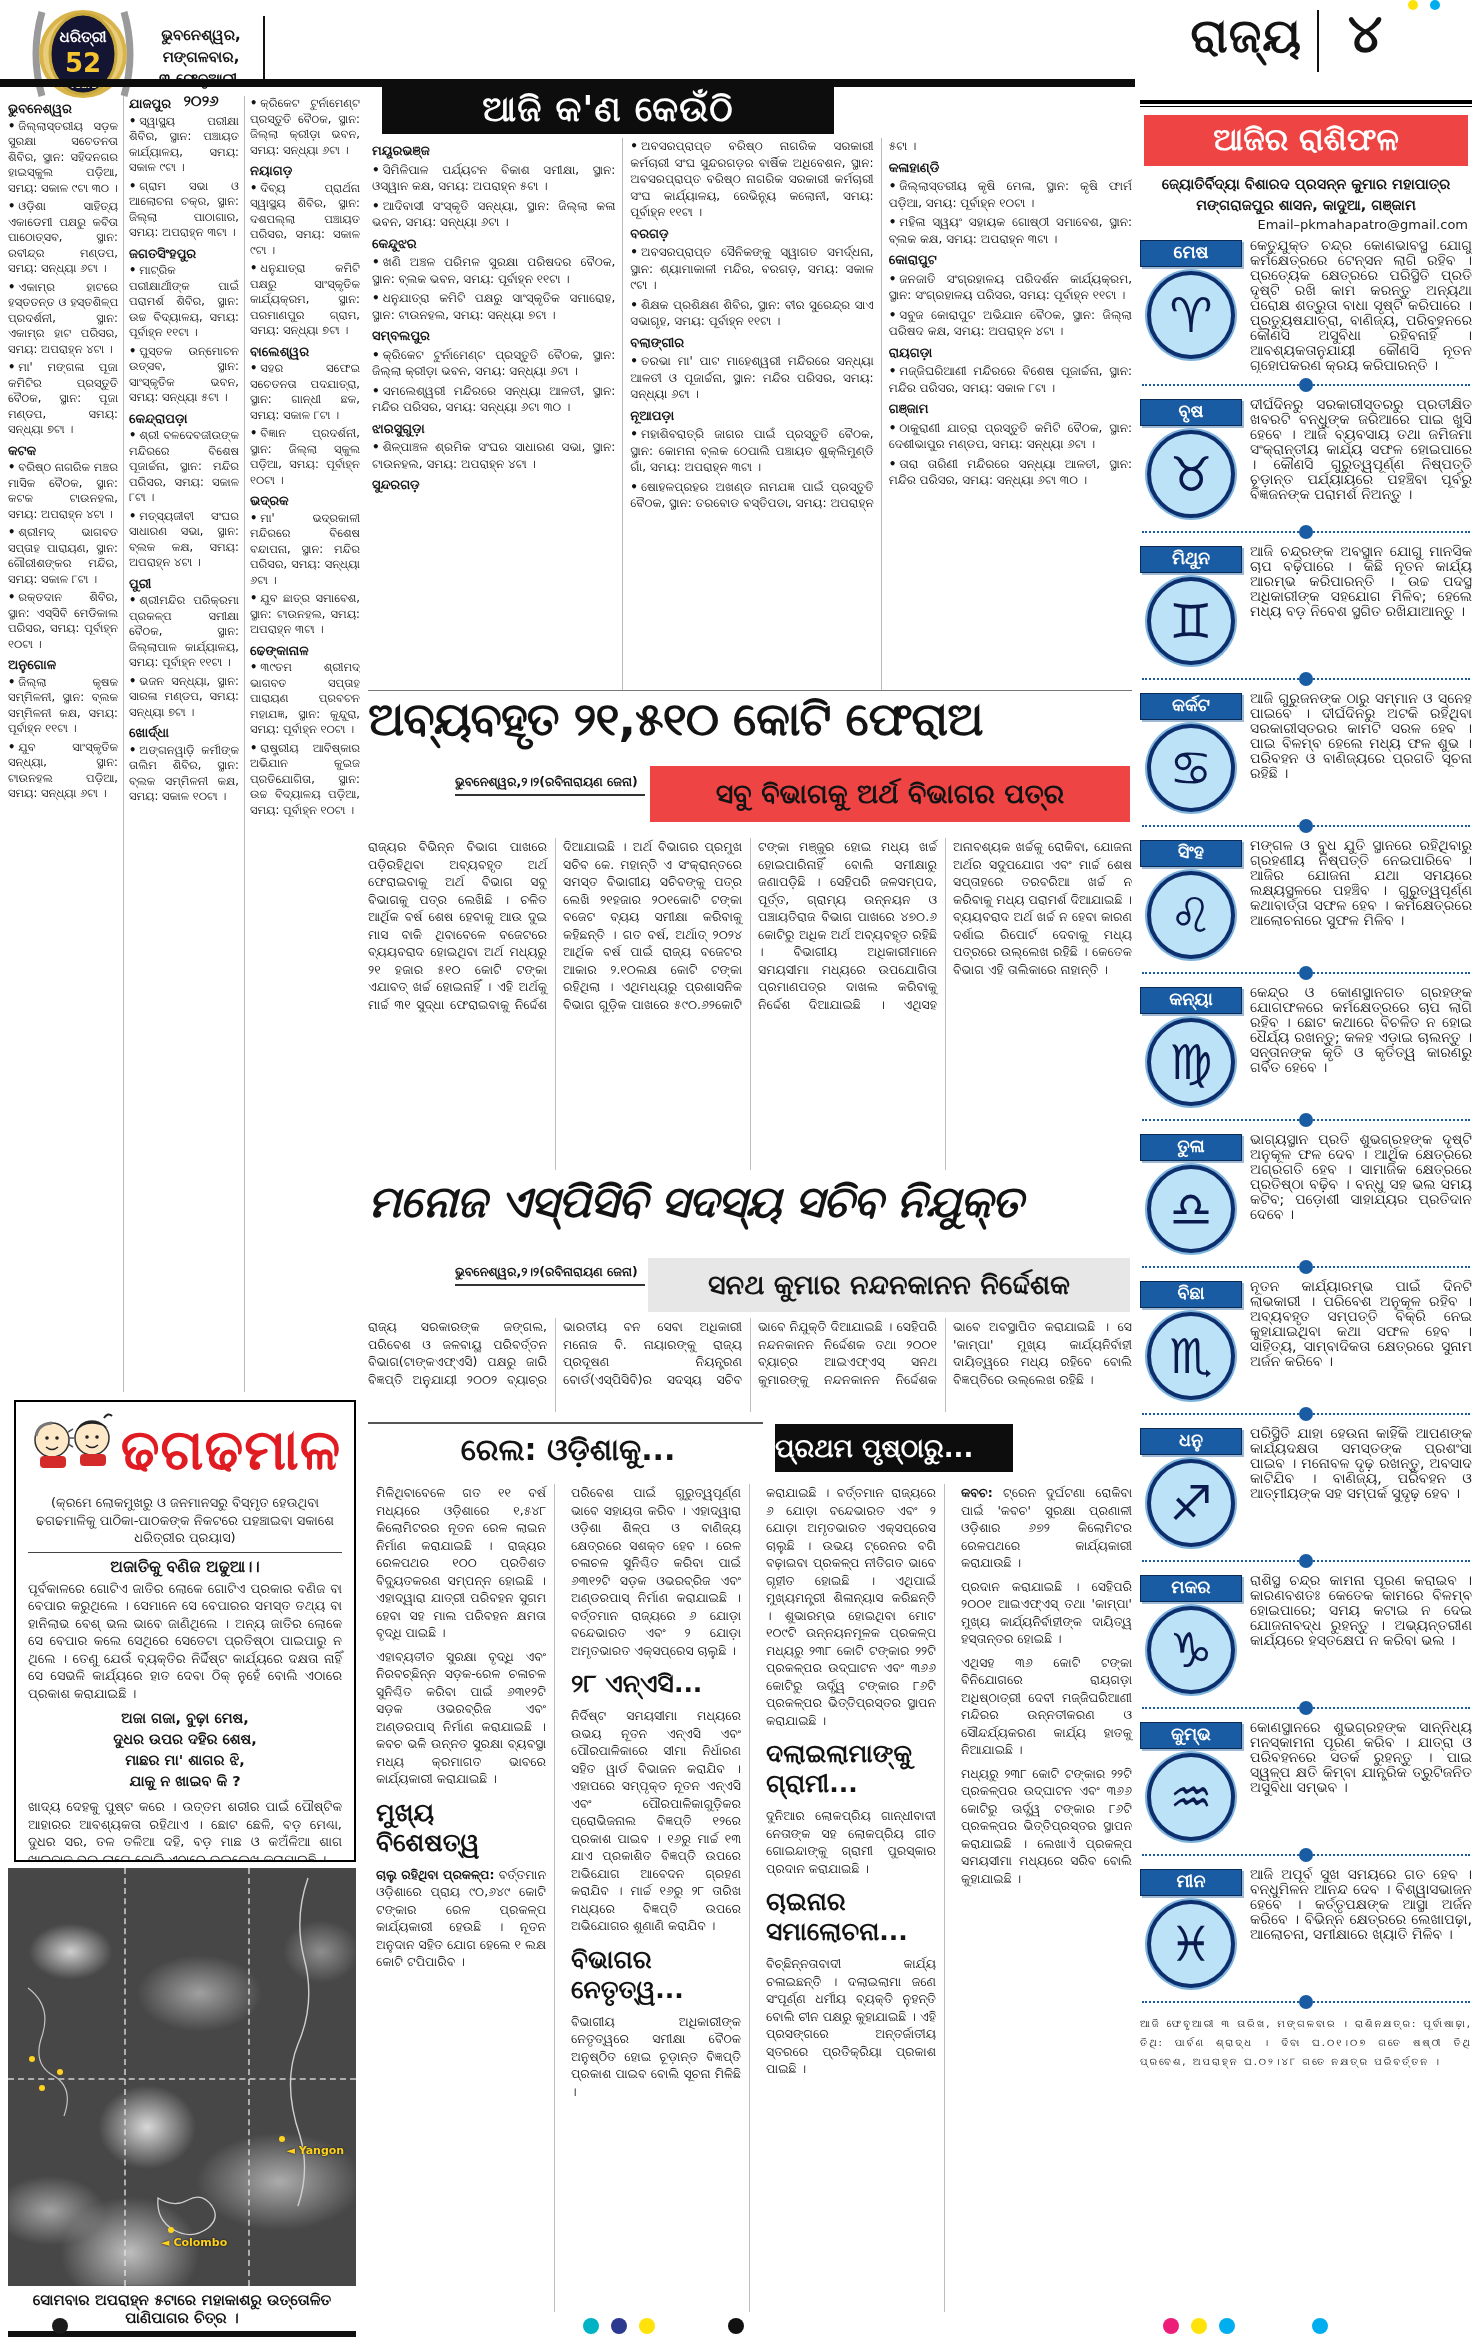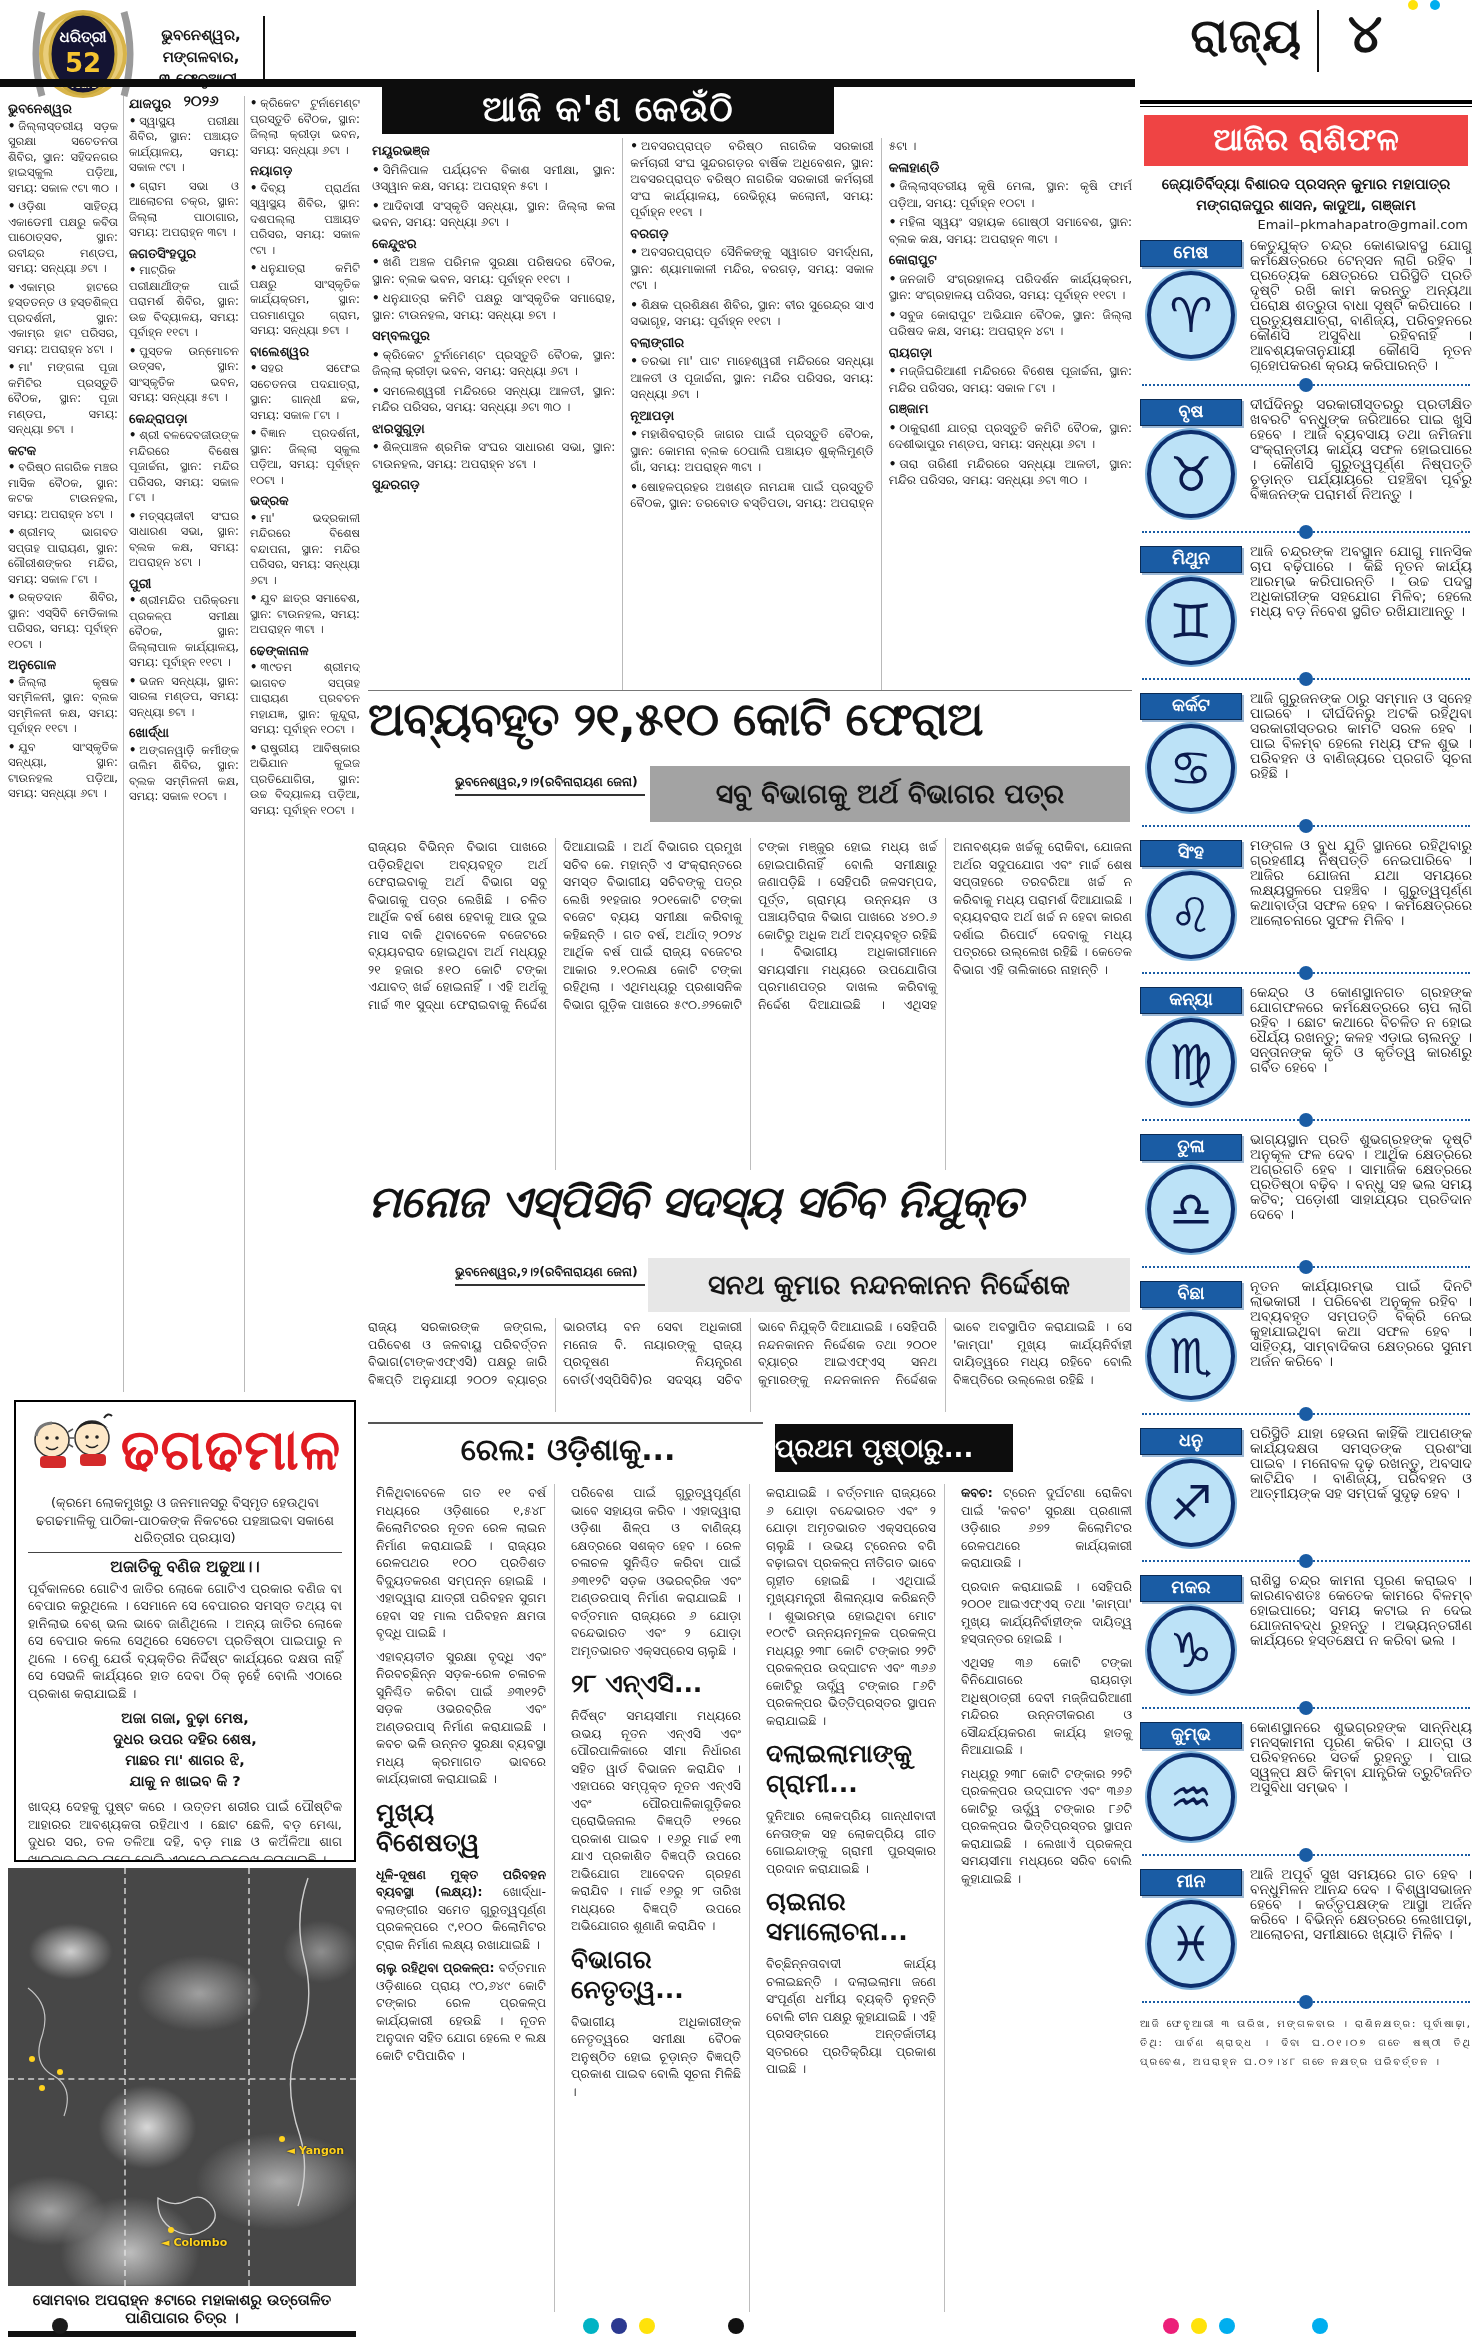--- a/index.html
+++ b/index.html
@@ -38,21 +38,21 @@
   .sign-glyph { font-size:48px; color:#0a1a4d; font-weight:bold; }
   .sign-text { font-size:14px; line-height:15px; text-align:justify; }
   .sep { position:relative; height:16px; margin:4px 2px; }
   .sep-line { position:absolute; left:0; right:0; top:7px; border-top:2px dotted #1a5ca4; }
   .sep-dot { position:absolute; left:50%; top:1px; width:14px; height:14px; margin-left:-7px; border-radius:50%; background:#1a5ca4; }
   .horo-footer { font-size:10px; line-height:19px; text-align:justify; letter-spacing:2px; }
 
   
   .a1-head { position:absolute; left:368px; top:692px; width:766px; font-size:46px; font-weight:bold; letter-spacing:-1px; }
   .a1-by { position:absolute; left:455px; top:774px; width:190px; font-size:12.5px; font-weight:bold; border-bottom:2px solid #333; padding-bottom:4px; }
-  .a1-sub { position:absolute; left:650px; top:766px; width:480px; height:56px; background:#a3a3a3; font-size:27px; font-weight:bold; text-align:center; line-height:56px; }
+  .a1-sub { position:absolute; left:650px; top:766px; width:480px; height:56px; background:#ef4444; font-size:27px; font-weight:bold; text-align:center; line-height:56px; }
   .a1-body { position:absolute; left:368px; top:838px; width:764px; height:332px; column-count:4; column-gap:16px; column-rule:1px solid #bdbdbd; font-size:12.5px; line-height:17.5px; text-align:justify; overflow:hidden; }
   .a2-head { position:absolute; left:368px; top:1176px; width:766px; font-size:44px; font-weight:bold; letter-spacing:-1px;font-style:italic; }
   .a2-by { position:absolute; left:455px; top:1264px; width:190px; font-size:12.5px; font-weight:bold; border-bottom:2px solid #333; padding-bottom:4px; }
   .a2-sub { position:absolute; left:648px; top:1258px; width:482px; height:54px; background:#e7e7e7; font-size:27px; font-weight:bold; text-align:center; line-height:54px; }
   .a2-body { position:absolute; left:368px; top:1318px; width:764px; height:94px; column-count:4; column-gap:16px; column-rule:1px solid #bdbdbd; font-size:12.5px; line-height:17.5px; text-align:justify; overflow:hidden; }
 
   
   .cont-rule { position:absolute; left:368px; top:1422px; width:395px; height:2px; background:#555; }
   .cont-lead { position:absolute; left:388px; top:1432px; width:360px; font-size:30px; font-weight:bold; text-align:center; }
   .cont-tag { position:absolute; left:775px; top:1424px; width:238px; height:48px; background:#0d0d0d; color:#fff; font-size:26px; font-weight:bold; line-height:48px; }
@@ -589,21 +589,20 @@
   <div class="a2-body">ରାଜ୍ୟ ସରକାରଙ୍କ ଜଙ୍ଗଲ, ପରିବେଶ ଓ ଜଳବାୟୁ ପରିବର୍ତ୍ତନ ବିଭାଗ(ଟାଙ୍କଏଫ୍‌ଏସି) ପକ୍ଷରୁ ଜାରି ବିଜ୍ଞପ୍ତି ଅନୁଯାୟୀ ୨୦୦୨ ବ୍ୟାଚ୍‌ର ଭାରତୀୟ ବନ ସେବା ଅଧିକାରୀ ମନୋଜ ବି. ନାୟାରଙ୍କୁ ରାଜ୍ୟ ପ୍ରଦୂଷଣ ନିୟନ୍ତ୍ରଣ ବୋର୍ଡ(ଏସ୍‌ପିସିବି)ର ସଦସ୍ୟ ସଚିବ ଭାବେ ନିଯୁକ୍ତି ଦିଆଯାଇଛି । ସେହିପରି ନନ୍ଦନକାନନ ନିର୍ଦ୍ଦେଶକ ତଥା ୨୦୦୧ ବ୍ୟାଚ୍‌ର ଆଇଏଫ୍‌ଏସ୍ ସନଥ କୁମାରଙ୍କୁ ନନ୍ଦନକାନନ ନିର୍ଦ୍ଦେଶକ ଭାବେ ଅବସ୍ଥାପିତ କରାଯାଇଛି । ସେ 'କାମ୍ପା' ମୁଖ୍ୟ କାର୍ଯ୍ୟନିର୍ବାହୀ ଦାୟିତ୍ୱରେ ମଧ୍ୟ ରହିବେ ବୋଲି ବିଜ୍ଞପ୍ତିରେ ଉଲ୍ଲେଖ ରହିଛି ।</div>
 
   <div class="cont-rule"></div>
   <div class="cont-lead">ରେଲ: ଓଡ଼ିଶାକୁ...</div>
   <div class="cont-tag">ପ୍ରଥମ ପୃଷ୍ଠାରୁ...</div>
   <div class="cont-grid" id="cont-grid">
       <div class="cont-col">
         <p>ମିଳିଥିବାବେଳେ ଗତ ୧୧ ବର୍ଷ ମଧ୍ୟରେ ଓଡ଼ିଶାରେ ୧,୫୪୮ କିଲୋମିଟରର ନୂତନ ରେଳ ଲାଇନ ନିର୍ମାଣ କରାଯାଇଛି । ରାଜ୍ୟର ରେଳପଥର ୧୦୦ ପ୍ରତିଶତ ବିଦ୍ୟୁତକରଣ ସମ୍ପନ୍ନ ହୋଇଛି । ଏହାଦ୍ୱାରା ଯାତ୍ରୀ ପରିବହନ ସୁଗମ ହେବା ସହ ମାଲ ପରିବହନ କ୍ଷମତା ବୃଦ୍ଧି ପାଇଛି ।</p>
         <p>ଏହାବ୍ୟତୀତ ସୁରକ୍ଷା ବୃଦ୍ଧି ଏବଂ ନିରବଚ୍ଛିନ୍ନ ସଡ଼କ-ରେଳ ଚଳାଚଳ ସୁନିଶ୍ଚିତ କରିବା ପାଇଁ ୬୩୧୨ଟି ସଡ଼କ ଓଭରବ୍ରିଜ ଏବଂ ଅଣ୍ଡରପାସ୍ ନିର୍ମାଣ କରାଯାଇଛି । କବଚ ଭଳି ଉନ୍ନତ ସୁରକ୍ଷା ବ୍ୟବସ୍ଥା ମଧ୍ୟ କ୍ରମାଗତ ଭାବରେ କାର୍ଯ୍ୟକାରୀ କରାଯାଇଛି ।</p>
         <div class="cont-h">ମୁଖ୍ୟ ବିଶେଷତ୍ୱ</div>
-        <p><b>ଧୂଳି-ଦୂଷଣ ମୁକ୍ତ ପରିବହନ ବ୍ୟବସ୍ଥା (ଲକ୍ଷ୍ୟ): </b>ଖୋର୍ଦ୍ଧା-ବଲାଙ୍ଗୀର ସମେତ ଗୁରୁତ୍ୱପୂର୍ଣ୍ଣ ପ୍ରକଳ୍ପରେ ୯,୧୦୦ କିଲୋମିଟର ଟ୍ରାକ ନିର୍ମାଣ ଲକ୍ଷ୍ୟ ରଖାଯାଇଛି ।</p>
         <p><b>ଚାଲୁ ରହିଥିବା ପ୍ରକଳ୍ପ: </b>ବର୍ତ୍ତମାନ ଓଡ଼ିଶାରେ ପ୍ରାୟ ୯୦,୬୪୯ କୋଟି ଟଙ୍କାର ରେଳ ପ୍ରକଳ୍ପ କାର୍ଯ୍ୟକାରୀ ହେଉଛି । ନୂତନ ଅନୁଦାନ ସହିତ ଯୋଗ ହେଲେ ୧ ଲକ୍ଷ କୋଟି ଟପିପାରିବ ।</p>
       </div>
       <div class="cont-col">
         <p>ପରିବେଶ ପାଇଁ ଗୁରୁତ୍ୱପୂର୍ଣ୍ଣ ଭାବେ ସହାୟତା କରିବ । ଏହାଦ୍ୱାରା ଓଡ଼ିଶା ଶିଳ୍ପ ଓ ବାଣିଜ୍ୟ କ୍ଷେତ୍ରରେ ସଶକ୍ତ ହେବ । ରେଳ ଚଳାଚଳ ସୁନିଶ୍ଚିତ କରିବା ପାଇଁ ୬୩୧୨ଟି ସଡ଼କ ଓଭରବ୍ରିଜ ଏବଂ ଅଣ୍ଡରପାସ୍ ନିର୍ମାଣ କରାଯାଇଛି । ବର୍ତ୍ତମାନ ରାଜ୍ୟରେ ୬ ଯୋଡ଼ା ବନ୍ଦେଭାରତ ଏବଂ ୨ ଯୋଡ଼ା ଅମୃତଭାରତ ଏକ୍ସପ୍ରେସ ଚାଲୁଛି ।</p>
         <div class="cont-h">୨୮ ଏନ୍‌ଏସି...</div>
         <p>ନିର୍ଦିଷ୍ଟ ସମୟସୀମା ମଧ୍ୟରେ ଉଭୟ ନୂତନ ଏନ୍‌ଏସି ଏବଂ ପୌରପାଳିକାରେ ସୀମା ନିର୍ଧାରଣ ସହିତ ୱାର୍ଡ ବିଭାଜନ କରାଯିବ । ଏହାପରେ ସମ୍ପୃକ୍ତ ନୂତନ ଏନ୍‌ଏସି ଏବଂ ପୌରପାଳିକାଗୁଡ଼ିକର ପ୍ରୋଭିଜନାଲ ବିଜ୍ଞପ୍ତି ୧୨ରେ ପ୍ରକାଶ ପାଇବ । ୧୬ରୁ ମାର୍ଚ୍ଚ ୧୩ ଯାଏ ପ୍ରକାଶିତ ବିଜ୍ଞପ୍ତି ଉପରେ ଅଭିଯୋଗ ଆବେଦନ ଗ୍ରହଣ କରାଯିବ । ମାର୍ଚ୍ଚ ୧୬ରୁ ୨୮ ତାରିଖ ମଧ୍ୟରେ ବିଜ୍ଞପ୍ତି ଉପରେ ଅଭିଯୋଗର ଶୁଣାଣି କରାଯିବ ।</p>
         <div class="cont-h">ବିଭାଗର ନେତୃତ୍ୱ...</div>
         <p>ବିଭାଗୀୟ ଅଧିକାରୀଙ୍କ ନେତୃତ୍ୱରେ ସମୀକ୍ଷା ବୈଠକ ଅନୁଷ୍ଠିତ ହୋଇ ଚୂଡ଼ାନ୍ତ ବିଜ୍ଞପ୍ତି ପ୍ରକାଶ ପାଇବ ବୋଲି ସୂଚନା ମିଳିଛି ।</p>
       </div>
       <div class="cont-col">

